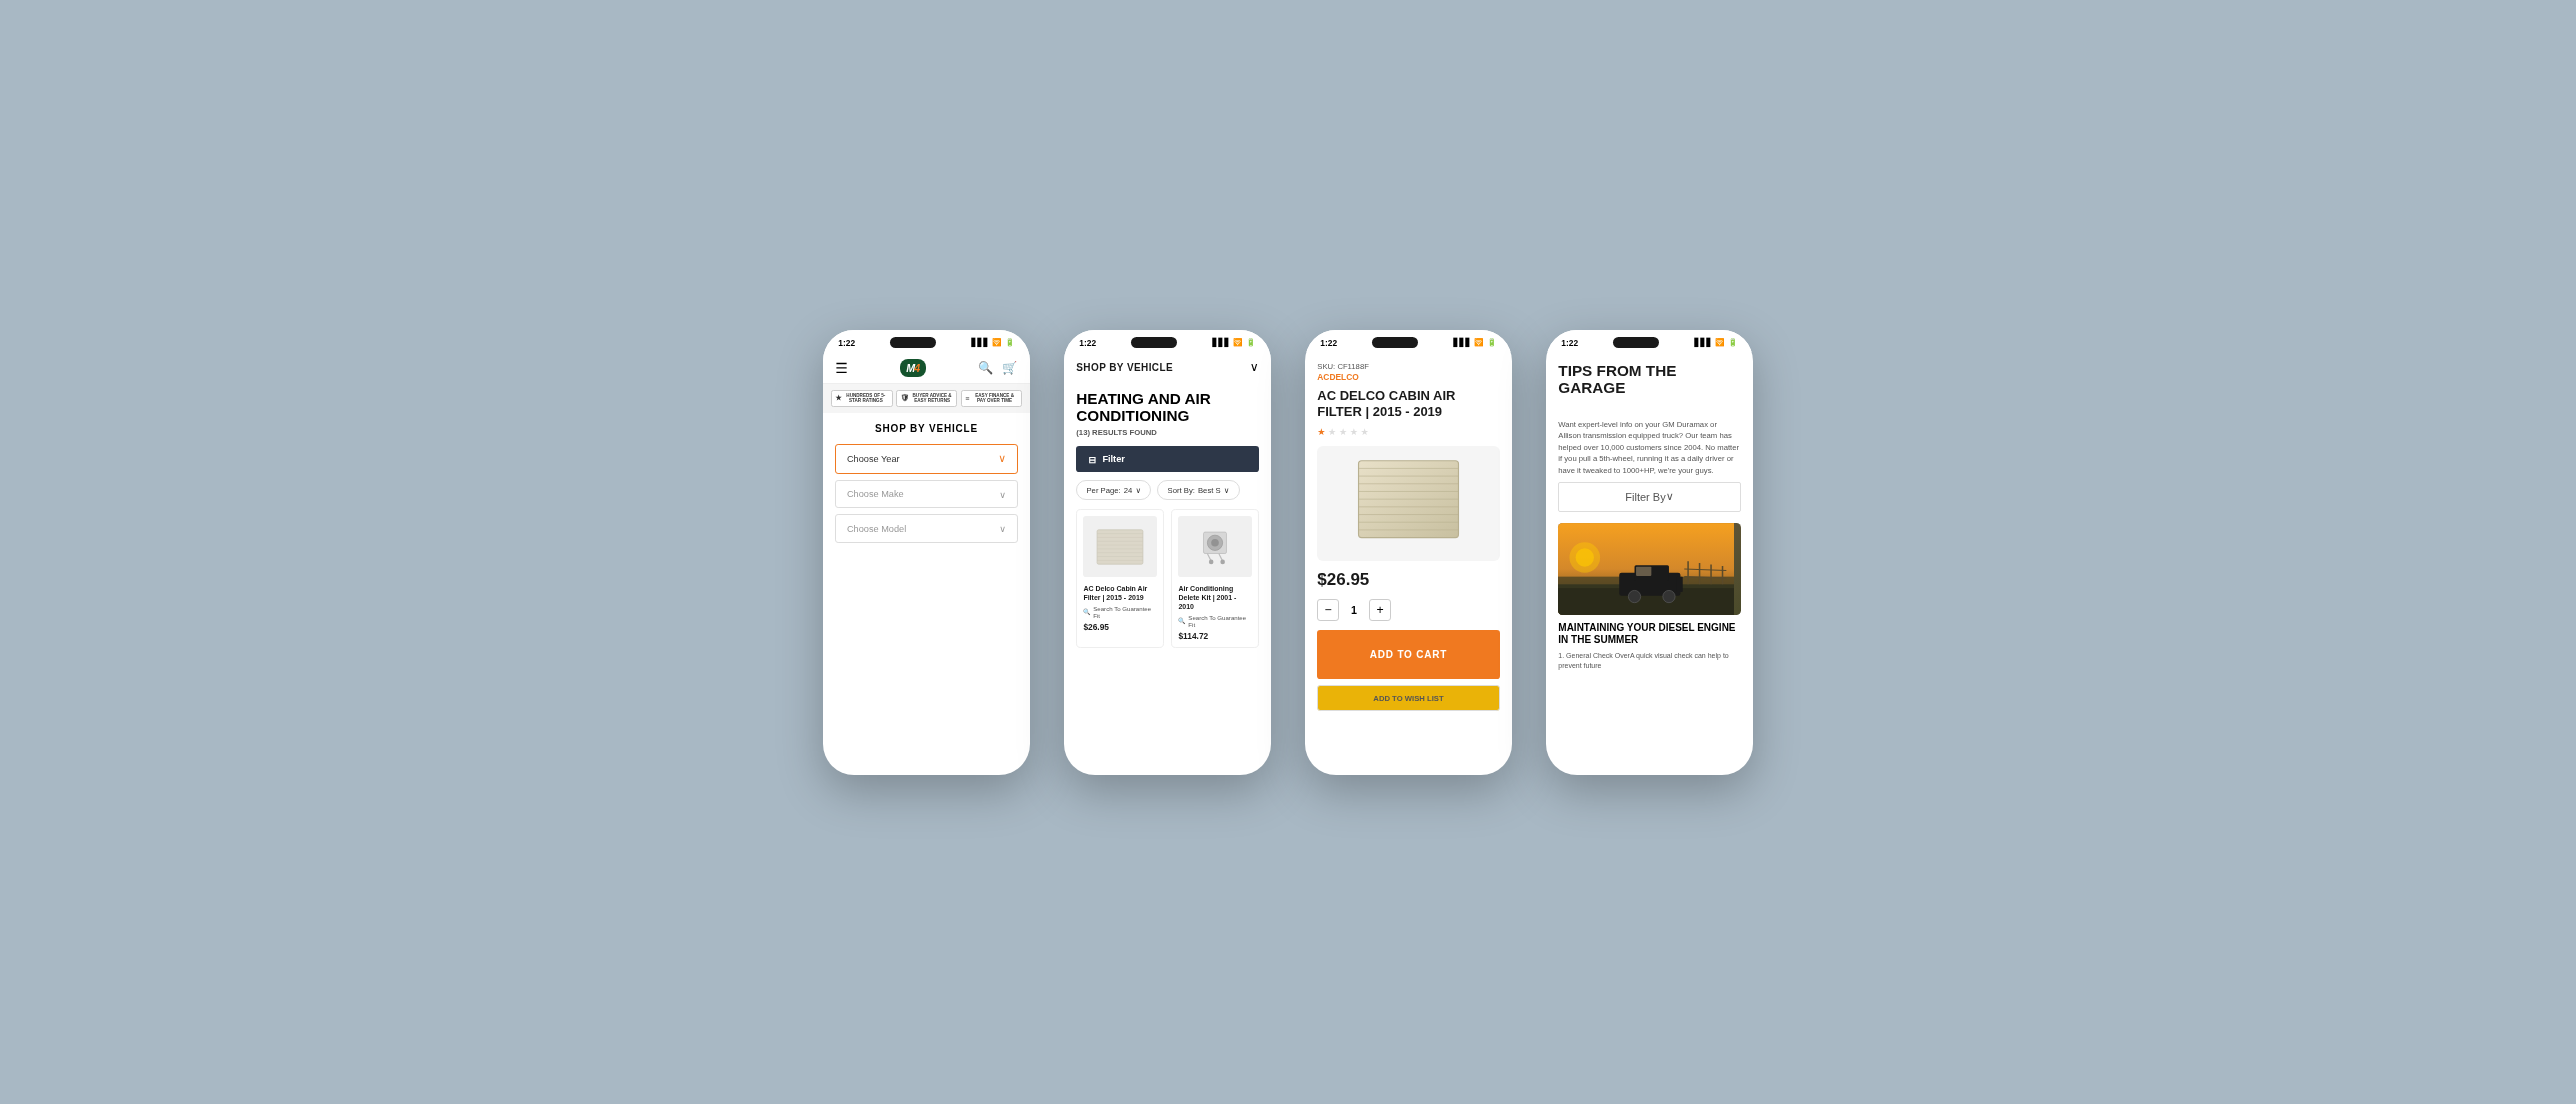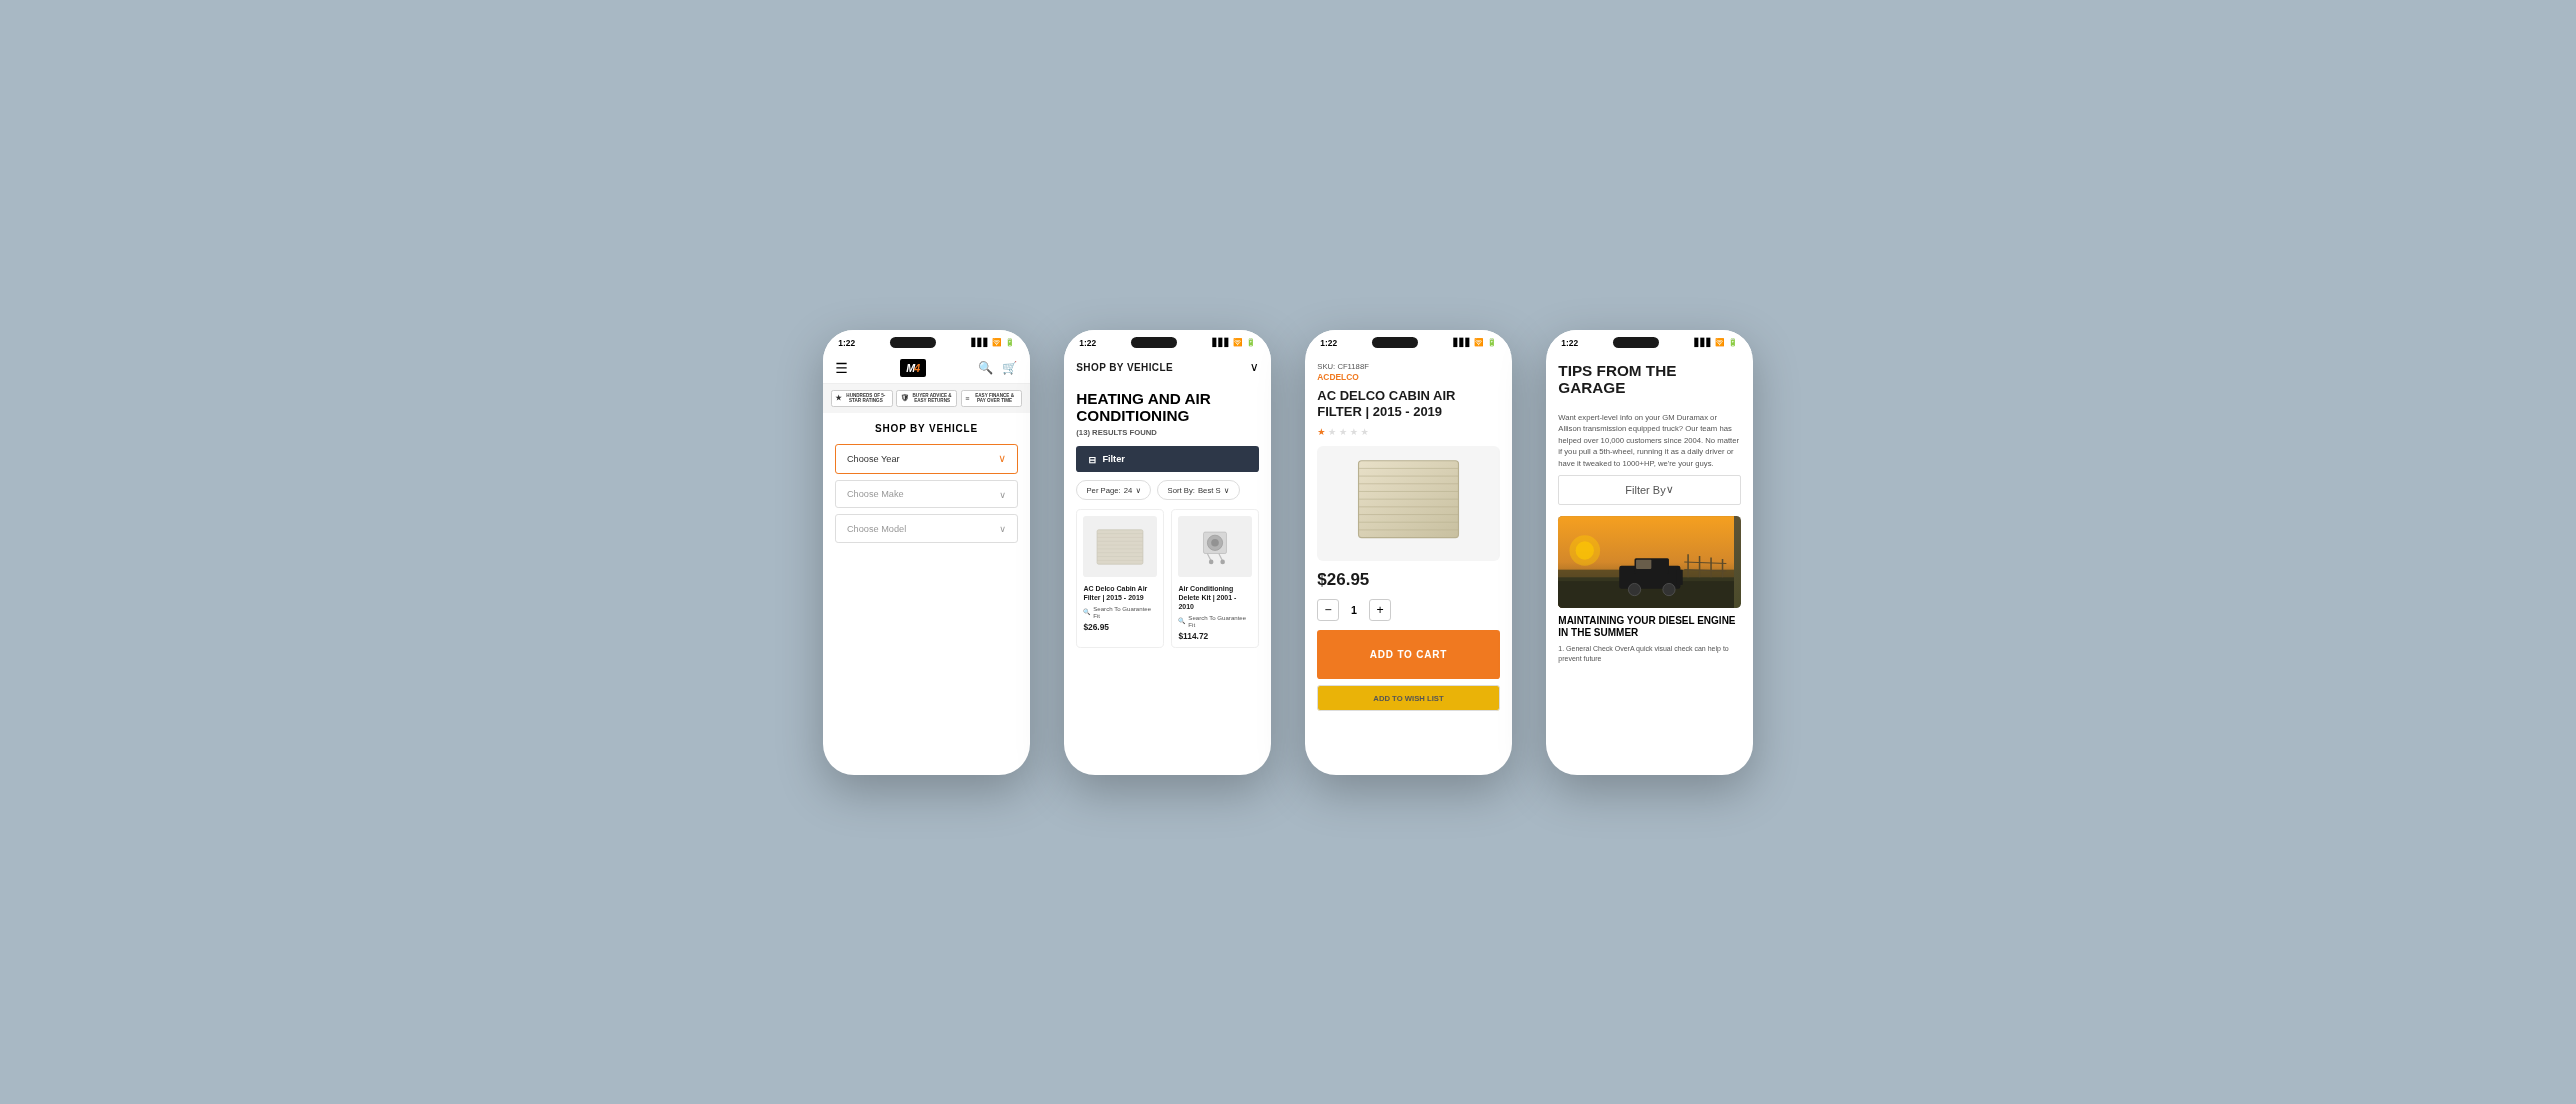--- a/index.html
+++ b/index.html
@@ -53,23 +53,23 @@
     .phone1-header {
       background: #fff;
       padding: 6.1px 12.3px;
       display: flex;
       justify-content: space-between;
       align-items: center;
       border-bottom: 0.8px solid #eee;
     }
     .hamburger { font-size: 14px; cursor: pointer; }
     .logo-box {
-      background: #000000;
+      background: #14532d;
       padding: 3.1px 6.1px;
-      border-radius: 2px;
+      border-radius: 8px;
       display: flex;
       align-items: flex-start;
     }
     .logo-m4 {
       color: #fff;
       font-weight: 900;
       font-size: 10.7px;
       font-style: italic;
       letter-spacing: -0.8px;
     }
@@ -269,21 +269,21 @@
       font-size: 7.7px;
       font-weight: 700;
       width: 100%;
       text-transform: uppercase;
       cursor: pointer;
       color: #555;
     }
 
     
     .phone4-content { padding: 10.7px 12.3px; }
-    .tips-title { font-size: 15.3px; font-weight: 900; text-transform: uppercase; line-height: 1.1; margin-bottom: 15px; color: #1a1a1a; }
+    .tips-title { font-size: 15.3px; font-weight: 900; text-transform: uppercase; line-height: 1.1; margin-bottom: 22px; color: #1a1a1a; }
     .tips-description { font-size: 7.7px; color: #555; line-height: 1.5; margin-bottom: 5px; }
     .filter-by-row {
       border: 0.8px solid #ddd;
       border-radius: 2px;
       padding: 7.7px 10.7px;
       display: flex;
       justify-content: center;
       align-items: center;
       font-size: 11px;
       color: #555;

